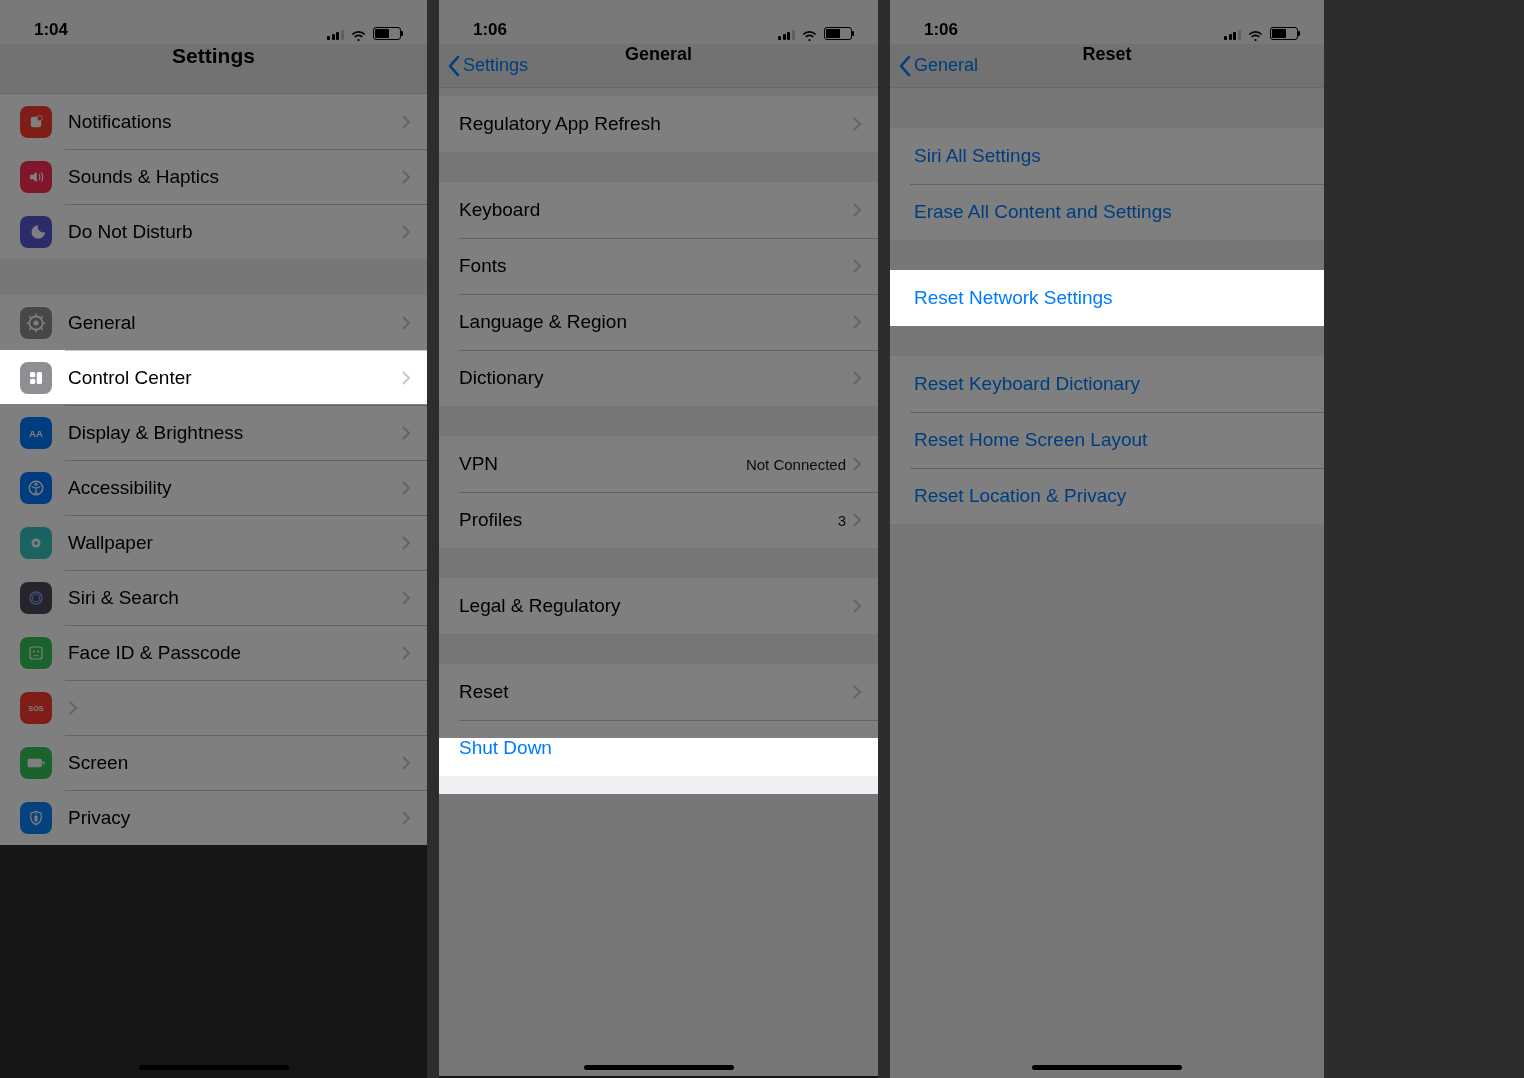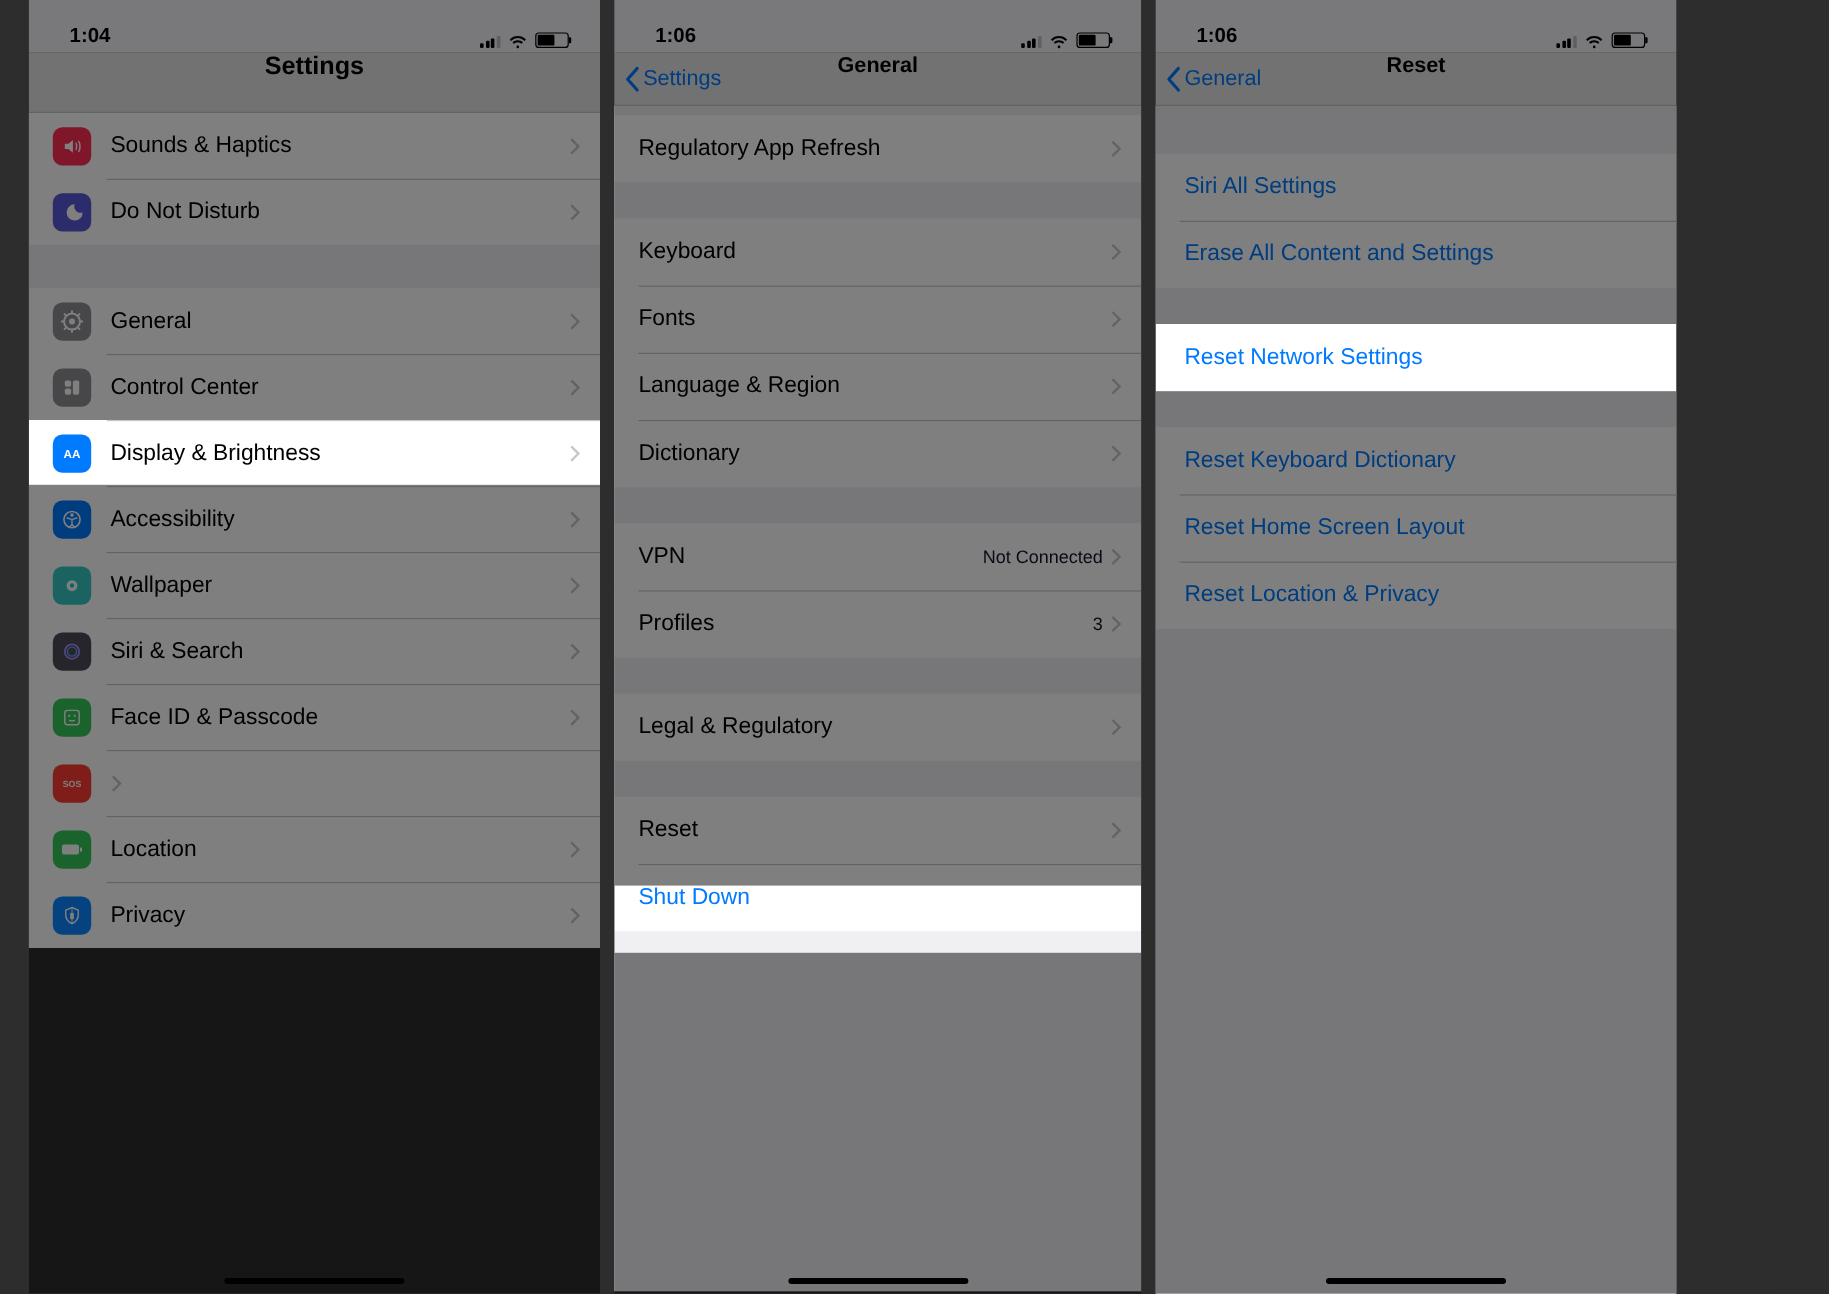--- a/index.html
+++ b/index.html
@@ -1,19 +1,19 @@
 <!DOCTYPE html>
 <html><head>
 <meta charset="utf-8">
 <style>
   * { box-sizing: border-box; margin: 0; padding: 0; }
   html, body { width: 1524px; height: 1078px; font-family: -apple-system, "Helvetica Neue", Arial, sans-serif; background:#2d2d2e; }
   .stage { display:flex; width:1524px; height:1078px; }
   .phone { position:relative; flex:0 0 auto; overflow:hidden; }
-  .p0 { width:476px;margin-left:24px; }
+  .p0 { width:427px; }
   .p1 { width:439px; margin-left:12px; }
   .p2 { width:434px; margin-left:12px; }
 
   
   .dim { position:absolute; left:0; right:0; background:rgba(0,0,0,0.50); pointer-events:none; }
 
   
   .statusbar { height:44px; display:flex; align-items:flex-end; justify-content:space-between; padding:0 26px 4px 34px; background:#f2f2f7; }
   .sb-time { font-size:17px; font-weight:600; color:#000; }
   .sb-icons { display:flex; align-items:center; gap:6px; }
@@ -92,20 +92,32 @@
             <i></i>
           </span>
       </span>
     </div>
     <div class="navhdr">
       <span class="navtitle">Settings</span>
     </div>
     <div class="content">
 
       <div class="row">
+        <span class="icon bg-notif">
+            <svg width="18" height="18" viewBox="0 0 24 24">
+              <rect x="5" y="5" width="14" height="14" rx="3" fill="#fff"></rect>
+              <circle cx="17" cy="7" r="3.5" fill="#ff3b30" stroke="#fff"></circle>
+            </svg>
+          </span>
+        <span class="label">Notifications</span>
+        <span class="chev"><svg viewBox="0 0 10 16">
+              <path d="M2 2l6 6-6 6" fill="none" stroke-width="2"></path>
+            </svg></span>
+      </div>
+      <div class="row">
         <span class="icon bg-pink">
             <svg width="18" height="18" viewBox="0 0 24 24">
               <path d="M4 9h4l5-4v14l-5-4H4z" fill="#fff"></path>
               <path d="M16 8c1.5 1 1.5 7 0 8M19 6c2.5 2 2.5 10 0 12" stroke="#fff" fill="none" stroke-width="1.6"></path>
             </svg>
           </span>
         <span class="label">Sounds &amp; Haptics</span>
         <span class="chev"><svg viewBox="0 0 10 16">
               <path d="M2 2l6 6-6 6" fill="none" stroke-width="2"></path>
             </svg></span>
@@ -230,21 +242,21 @@
               <path d="M2 2l6 6-6 6" fill="none" stroke-width="2"></path>
             </svg></span>
       </div>
       <div class="row">
         <span class="icon bg-green">
             <svg width="20" height="14" viewBox="0 0 24 14">
               <rect x="2" y="2" width="17" height="10" rx="2" fill="#fff"></rect>
               <rect x="20" y="5" width="2" height="4" fill="#fff"></rect>
             </svg>
           </span>
-        <span class="label">Location</span>
+        <span class="label">Screen</span>
         <span class="chev"><svg viewBox="0 0 10 16">
               <path d="M2 2l6 6-6 6" fill="none" stroke-width="2"></path>
             </svg></span>
       </div>
       <div class="row">
         <span class="icon bg-blue2">
             <svg width="18" height="18" viewBox="0 0 24 24">
               <path d="M12 3l7 3v5c0 5-3 8-7 10-4-2-7-5-7-10V6l7-3z" fill="none" stroke="#fff" stroke-width="1.6"></path>
               <path d="M12 3v18" stroke="#fff"></path>
               <rect x="10" y="9" width="4" height="7" fill="#fff"></rect>

